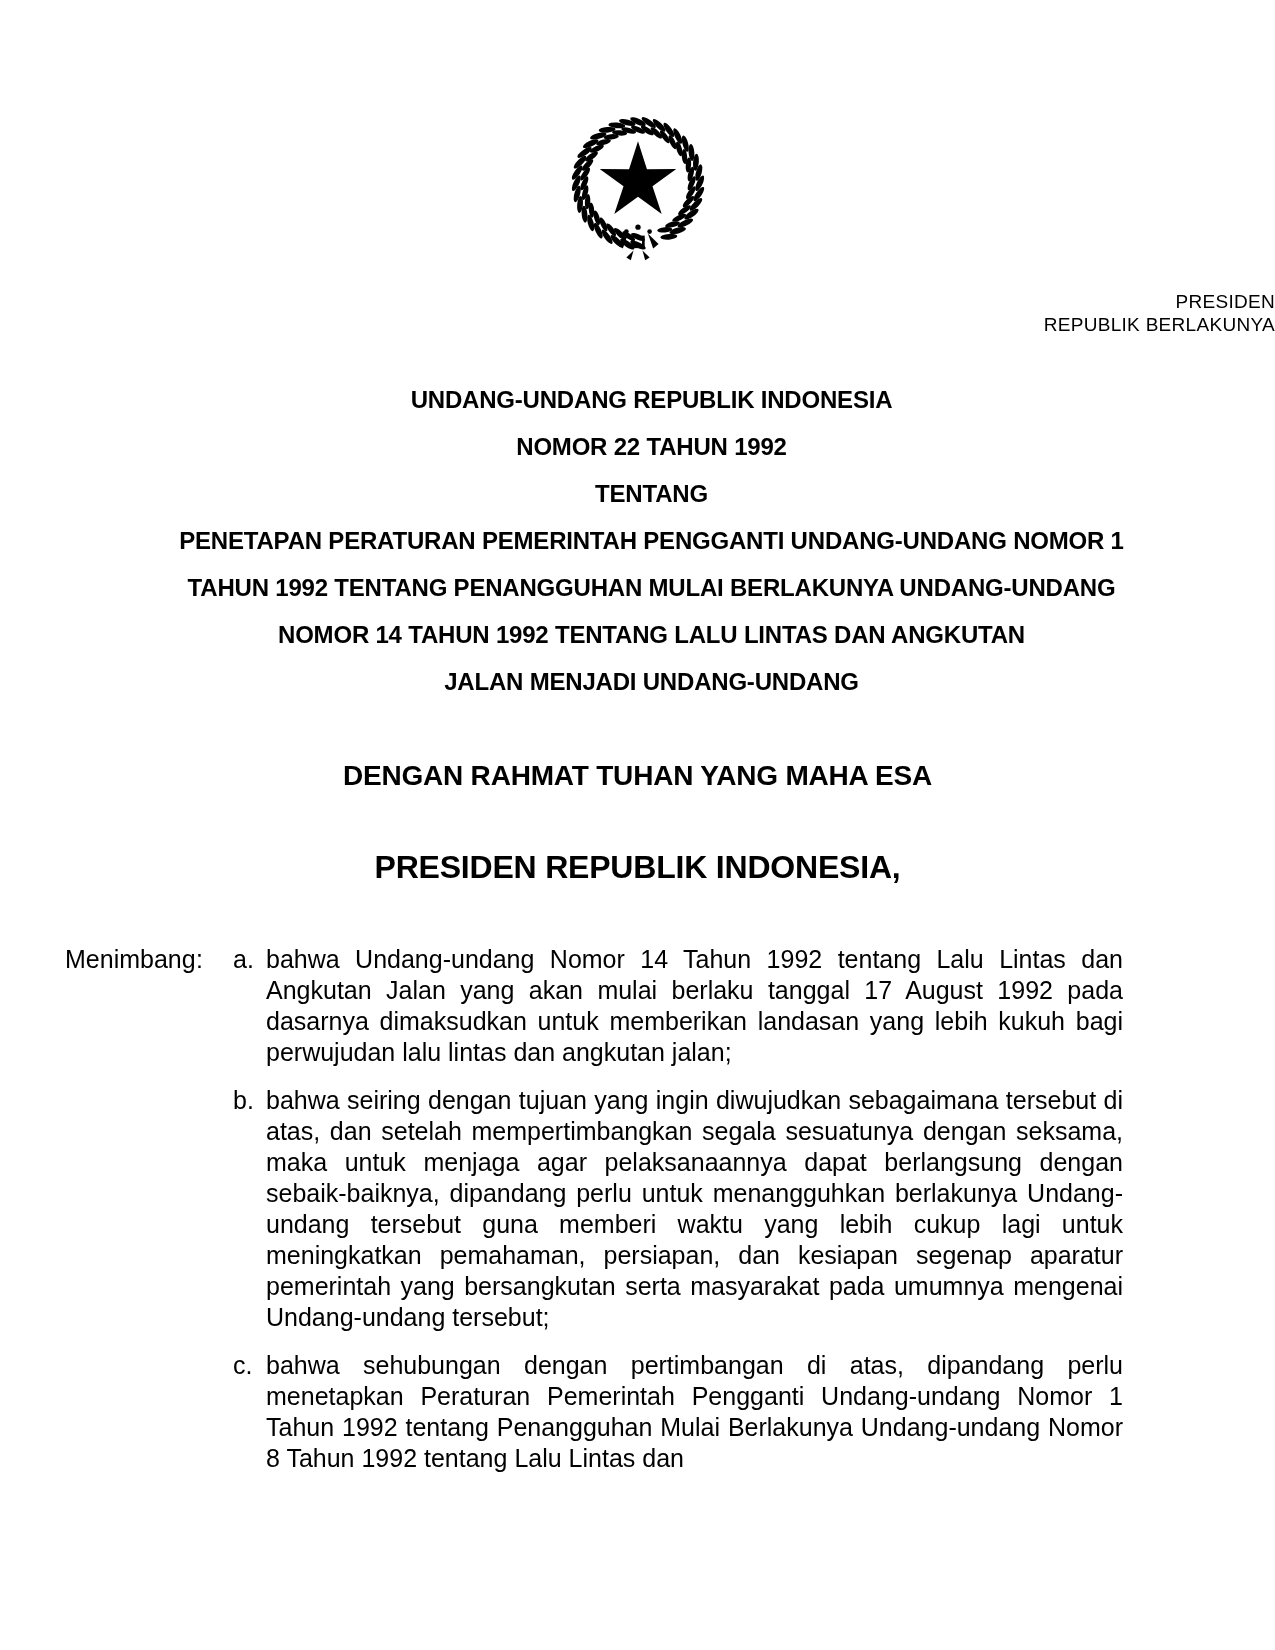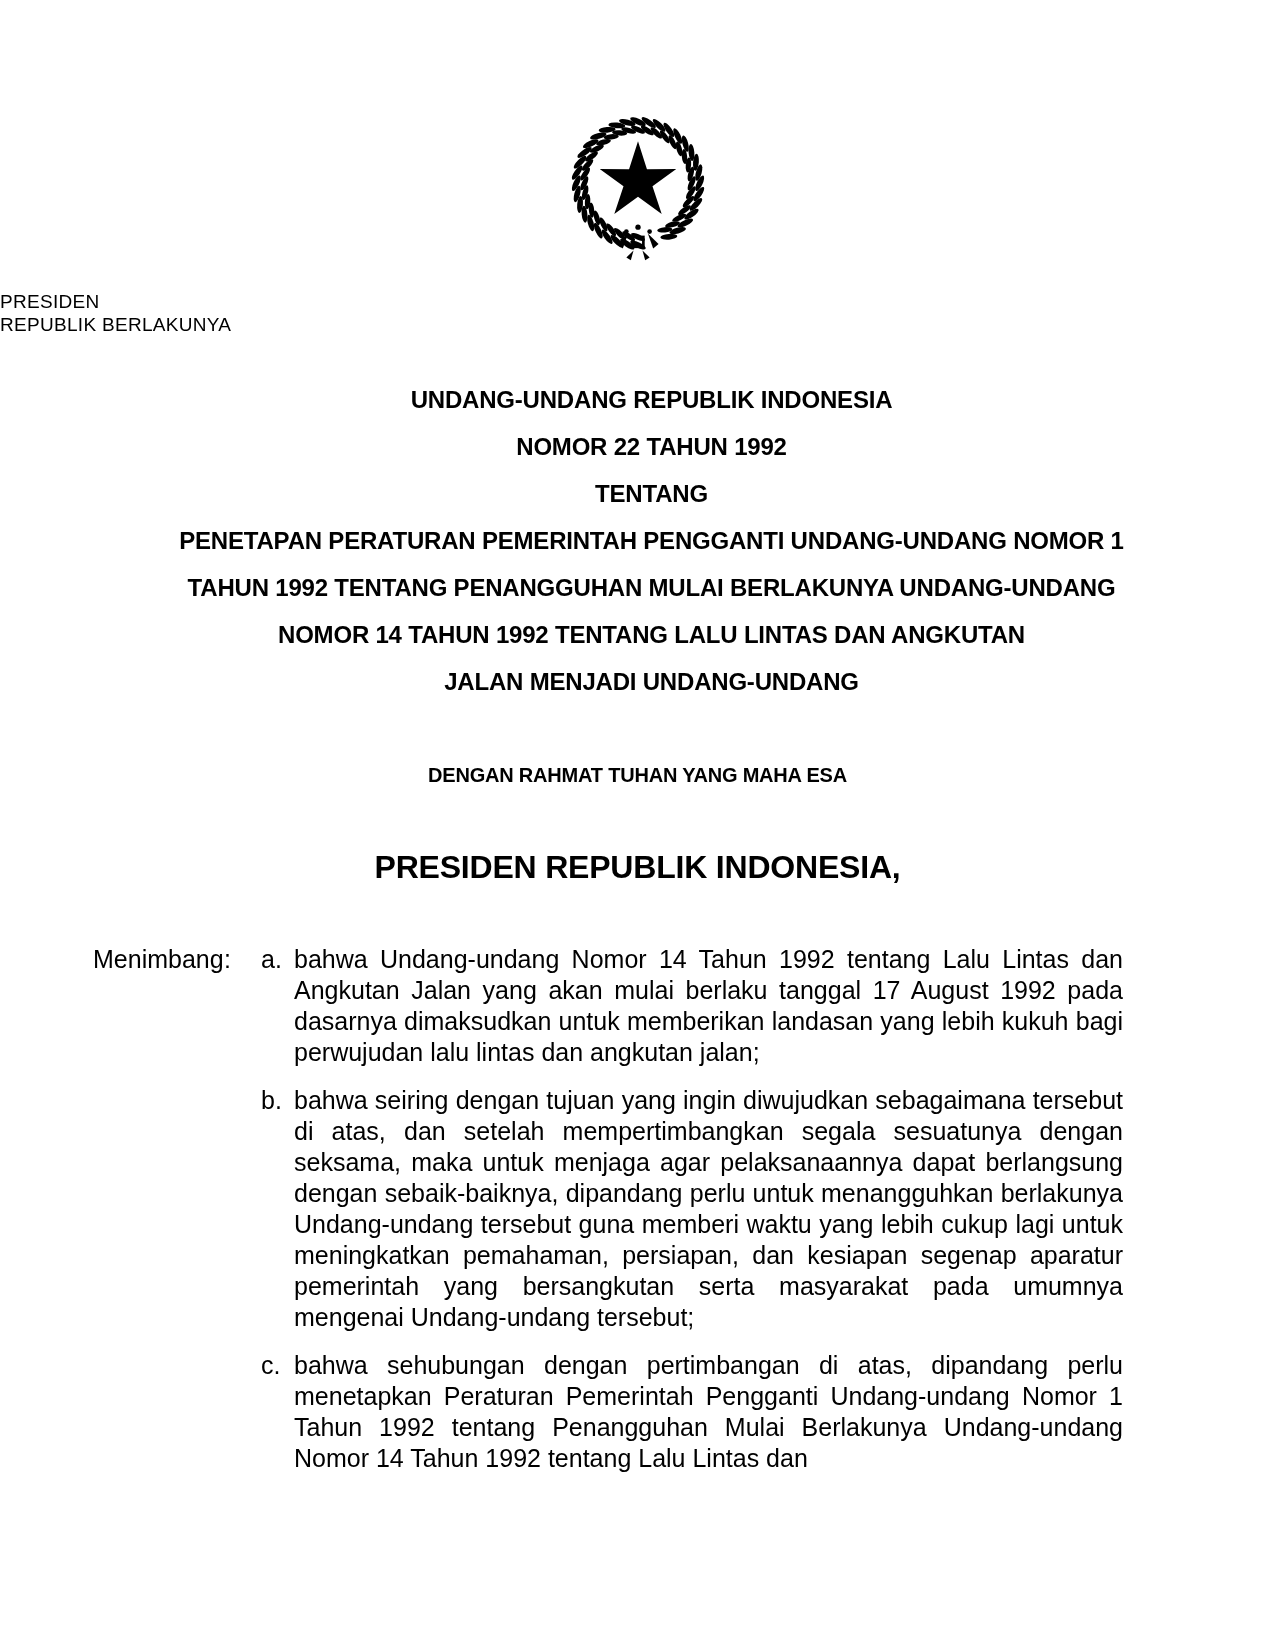--- a/index.html
+++ b/index.html
@@ -14,53 +14,53 @@
     overflow: hidden;
     box-sizing: border-box;
   }
   .seal-wrap {
     padding-top: 110px;
     text-align: center;
   }
   .seal-wrap svg { display: inline-block; }
   .letterhead {
     margin-top: 24px;
-    text-align: left;
+    text-align: right;
     font-size: 19px;
     line-height: 23px;
     letter-spacing: 0.3px;
   }
   .title-block {
     margin-top: 40px;
     text-align: center;
     font-weight: bold;
     font-size: 24px;
     line-height: 47px;
     letter-spacing: -0.2px;
     padding-left: 28px;
   }
   .invocation {
     margin-top: 47px;
     text-align: center;
     font-weight: bold;
-    font-size: 20px;
+    font-size: 28px;
     line-height: 47px;
     letter-spacing: -0.2px;
   }
   .issuer {
     margin-top: 45px;
     text-align: center;
     font-weight: bold;
     font-size: 32px;
     line-height: 47px;
     letter-spacing: -0.2px;
   }
   .considering {
     margin-top: 53px;
-    padding-left: 93px;
+    padding-left: 65px;
     padding-right: 152px;
     display: flex;
     font-size: 25px;
     line-height: 31px;
   }
   .clause-label { flex: none; width: 131px; }
   .clause-colon { flex: none; width: 37px; text-align: left; }
   .clause-items { flex: 1; }
   .item { display: flex; margin-bottom: 17px; }
   .item:last-child { margin-bottom: 0; }
@@ -184,18 +184,18 @@
       <div class="item">
         <div class="item-marker">a.</div>
         <div class="item-text">bahwa Undang-undang Nomor 14 Tahun 1992 tentang Lalu Lintas dan Angkutan Jalan yang akan mulai berlaku tanggal 17 August 1992 pada dasarnya dimaksudkan untuk memberikan landasan yang lebih kukuh bagi perwujudan lalu lintas dan angkutan jalan;</div>
       </div>
       <div class="item">
         <div class="item-marker">b.</div>
         <div class="item-text">bahwa seiring dengan tujuan yang ingin diwujudkan sebagaimana tersebut di atas, dan setelah mempertimbangkan segala sesuatunya dengan seksama, maka untuk menjaga agar pelaksanaannya dapat berlangsung dengan sebaik-baiknya, dipandang perlu untuk menangguhkan berlakunya Undang-undang tersebut guna memberi waktu yang lebih cukup lagi untuk meningkatkan pemahaman, persiapan, dan kesiapan segenap aparatur pemerintah yang bersangkutan serta masyarakat pada umumnya mengenai Undang-undang tersebut;</div>
       </div>
       <div class="item">
         <div class="item-marker">c.</div>
-        <div class="item-text">bahwa sehubungan dengan pertimbangan di atas, dipandang perlu menetapkan Peraturan Pemerintah Pengganti Undang-undang Nomor 1 Tahun 1992 tentang Penangguhan Mulai Berlakunya Undang-undang Nomor 14 Tahun 1992 tentang Lalu Lintas dan</div>
+        <div class="item-text">bahwa sehubungan dengan pertimbangan di atas, dipandang perlu menetapkan Peraturan Pemerintah Pengganti Undang-undang Nomor 1 Tahun 1992 tentang Penangguhan Mulai Berlakunya Undang-undang Nomor 8 Tahun 1992 tentang Lalu Lintas dan</div>
       </div>
     </div>
   </div>
 
 </div>
 
 </body></html>

